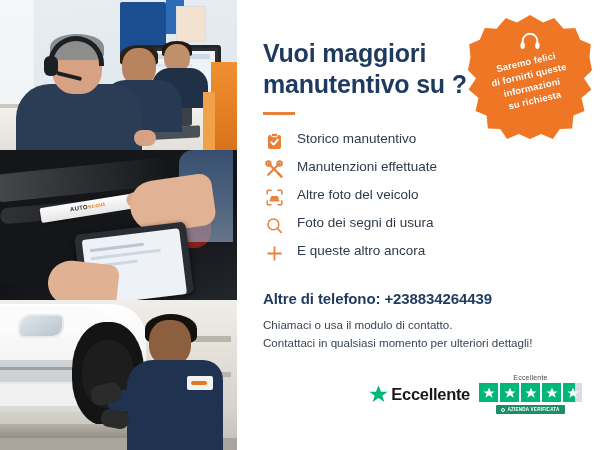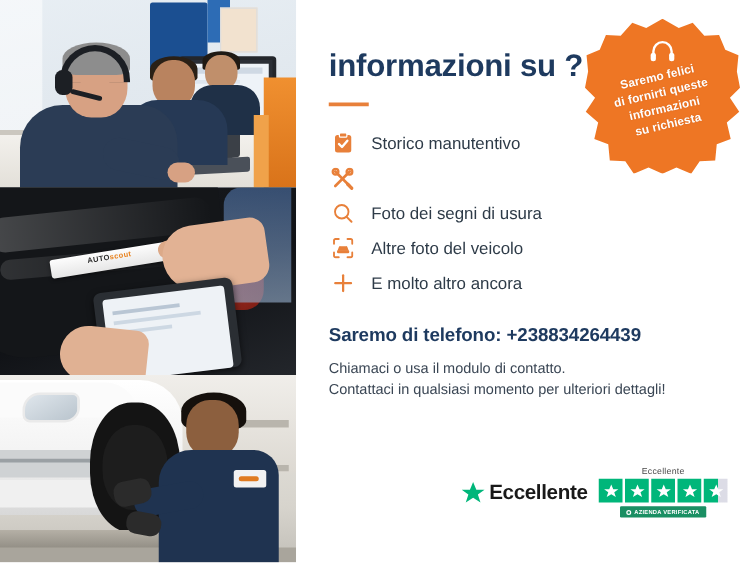--- a/index.html
+++ b/index.html
@@ -210,21 +210,21 @@
     font-weight: bold;
     line-height: 1.38;
     letter-spacing: .1px;
     text-shadow: 0 0 1px rgba(160,60,0,.35);
     margin-top: 1px;
   }
 
   
   .features { margin-top: 2px; }
   .feat {
-    display: flex; align-items: center;
+    display: flex; align-items: flex-start;
     height: 28px;
     margin-bottom: 0px;
   }
   .feat .ico {
     width: 22px; min-width: 22px; height: 20px;
     display: flex; align-items: center; justify-content: center;
     margin-right: 12px;
   }
   .feat .txt {
     font-size: 13.5px;
@@ -376,21 +376,22 @@
       </svg>
       <div class="btext">
         <div>Saremo felici</div>
         <div>di fornirti queste</div>
         <div>informazioni</div>
         <div>su richiesta</div>
       </div>
     </div>
 
     <div class="heading">
-      <div>informazioni su ?</div>
+      <div>Vuoi maggiori</div>
+      <div>manutentivo su ?</div>
     </div>
     <div class="rule"></div>
 
     <div class="features">
 
       <div class="feat">
         <span class="ico">
           <svg width="15" height="17" viewBox="0 0 15 17">
             <rect x="1" y="2" width="13" height="14" rx="2" fill="#e8803a"></rect>
             <rect x="4.5" y="0.3" width="6" height="3.4" rx="1" fill="#e8803a" stroke="#ffffff" stroke-width="1"></rect>
@@ -405,30 +406,21 @@
           <svg width="18" height="18" viewBox="0 0 18 18">
             <g stroke="#e8803a" stroke-width="2.1" stroke-linecap="round">
               <line x1="3.2" y1="3.2" x2="14.8" y2="14.8"></line>
               <line x1="14.8" y1="3.2" x2="3.2" y2="14.8"></line>
             </g>
             <circle cx="3.4" cy="3.4" r="2.3" fill="none" stroke="#e8803a" stroke-width="1.9"></circle>
             <circle cx="14.6" cy="3.4" r="2.3" fill="none" stroke="#e8803a" stroke-width="1.9"></circle>
             <path d="M13.2 13.4 L16.4 16.6" stroke="#e8803a" stroke-width="2.6" stroke-linecap="round"></path>
           </svg>
         </span>
-      </div>
-
-      <div class="feat">
-        <span class="ico">
-          <svg width="17" height="17" viewBox="0 0 17 17">
-            <circle cx="7.4" cy="7.4" r="5.4" fill="none" stroke="#e8803a" stroke-width="1.5"></circle>
-            <line x1="11.3" y1="11.5" x2="15.2" y2="15.4" stroke="#e8803a" stroke-width="1.6" stroke-linecap="round"></line>
-          </svg>
-        </span>
-        <span class="txt">Foto dei segni di usura</span>
+        <span class="txt">Manutenzioni effettuate</span>
       </div>
 
       <div class="feat">
         <span class="ico">
           <svg width="17" height="17" viewBox="0 0 17 17">
             <g stroke="#e8803a" stroke-width="1.5" fill="none" stroke-linecap="round">
               <path d="M1.2 5 V2.4 A1.2 1.2 0 0 1 2.4 1.2 H5"></path>
               <path d="M12 1.2 H14.6 A1.2 1.2 0 0 1 15.8 2.4 V5"></path>
               <path d="M15.8 12 V14.6 A1.2 1.2 0 0 1 14.6 15.8 H12"></path>
               <path d="M5 15.8 H2.4 A1.2 1.2 0 0 1 1.2 14.6 V12"></path>
@@ -436,33 +428,43 @@
             <path d="M4 10.6 L5.1 7.6 A1.2 1.2 0 0 1 6.2 6.9 H10.8 A1.2 1.2 0 0 1 11.9 7.6 L13 10.6 Z" fill="#e8803a"></path>
             <rect x="3.6" y="10.2" width="9.8" height="2.3" rx="1" fill="#e8803a"></rect>
           </svg>
         </span>
         <span class="txt">Altre foto del veicolo</span>
       </div>
 
       <div class="feat">
         <span class="ico">
           <svg width="17" height="17" viewBox="0 0 17 17">
+            <circle cx="7.4" cy="7.4" r="5.4" fill="none" stroke="#e8803a" stroke-width="1.5"></circle>
+            <line x1="11.3" y1="11.5" x2="15.2" y2="15.4" stroke="#e8803a" stroke-width="1.6" stroke-linecap="round"></line>
+          </svg>
+        </span>
+        <span class="txt">Foto dei segni di usura</span>
+      </div>
+
+      <div class="feat">
+        <span class="ico">
+          <svg width="17" height="17" viewBox="0 0 17 17">
             <g stroke="#e8803a" stroke-width="1.8" stroke-linecap="round">
               <line x1="8.5" y1="2.2" x2="8.5" y2="14.8"></line>
               <line x1="2.2" y1="8.5" x2="14.8" y2="8.5"></line>
             </g>
           </svg>
         </span>
-        <span class="txt">E molto altro ancora</span>
+        <span class="txt">E queste altro ancora</span>
       </div>
 
     </div>
 
     <div class="phone">
-      <span>Saremo di telefono:</span>
+      <span>Altre di telefono:</span>
       <span>+238834264439</span>
     </div>
 
     <div class="sub">
       <div>Chiamaci o usa il modulo di contatto.</div>
       <div>Contattaci in qualsiasi momento per ulteriori dettagli!</div>
     </div>
 
     <div class="tp">
       <div class="tp-logo">

